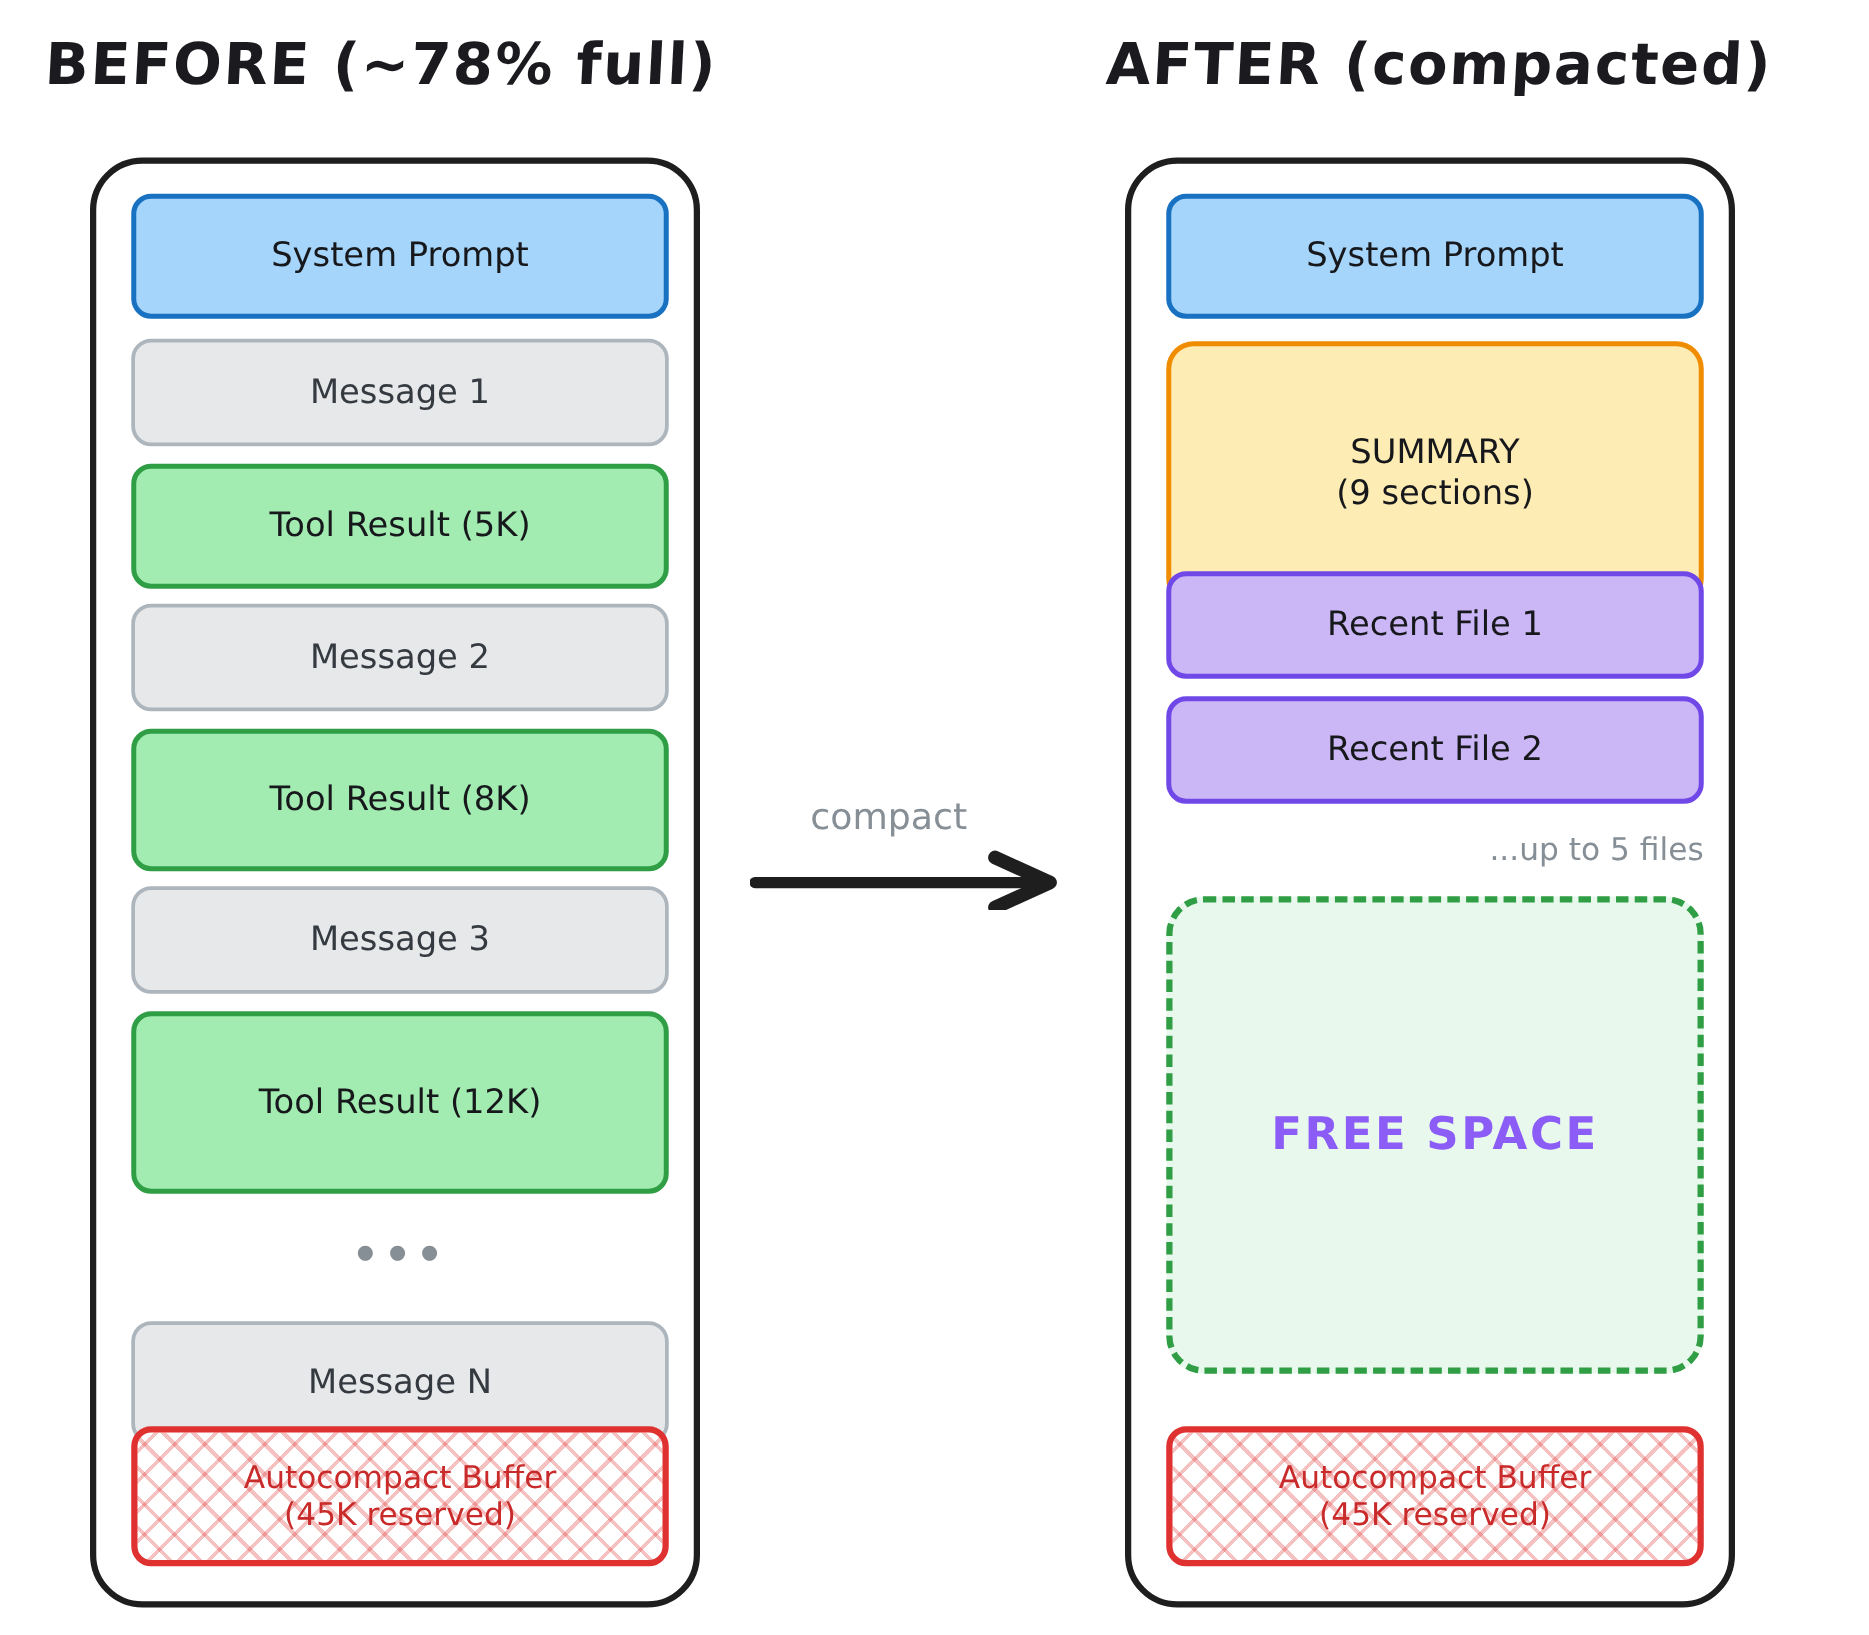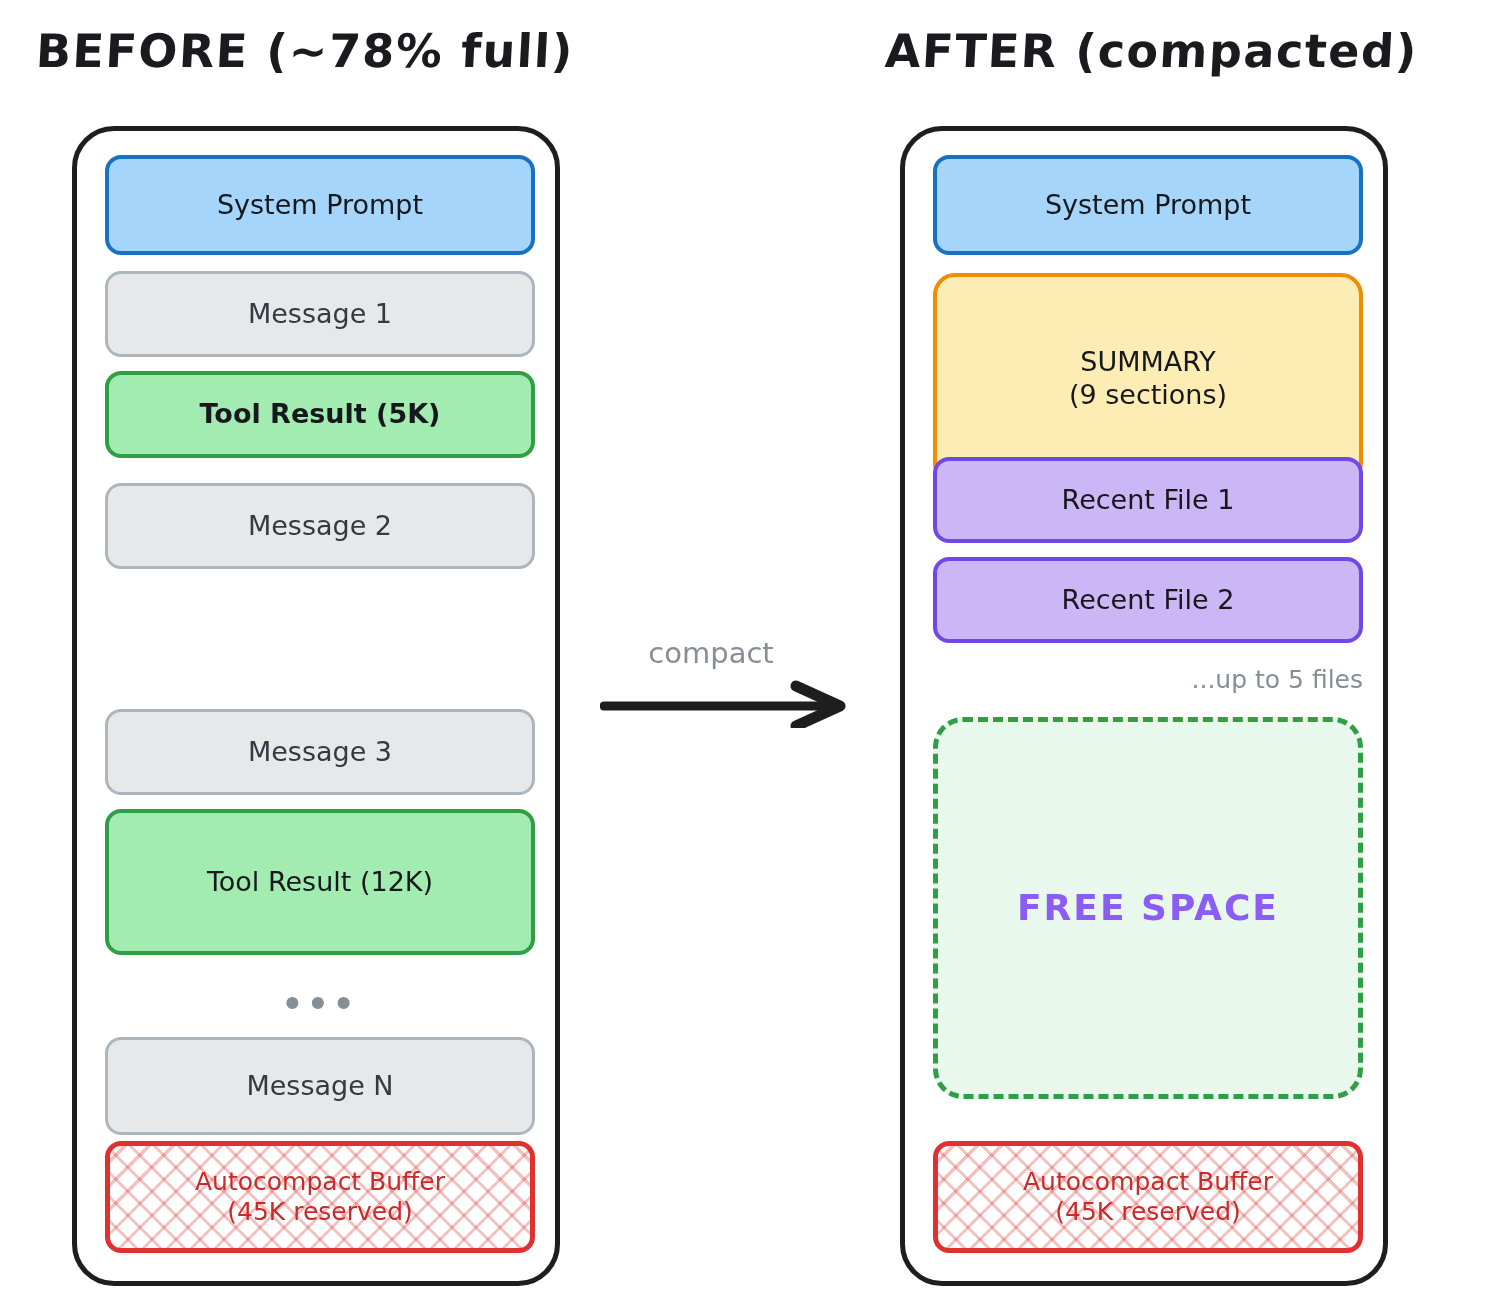--- a/index.html
+++ b/index.html
@@ -124,40 +124,43 @@
 <div class="frame" id="frame-before">
 
   <div class="block blk-blue" style="top:24px;height:100px;">
     <span>System Prompt</span>
   </div>
 
   <div class="block blk-gray" style="top:140px;height:86px;">
     <span>Message 1</span>
   </div>
 
-  <div class="block blk-green" style="top:240px;height:87px;font-weight:bold;">
+  <div class="block blk-green" style="top:240px;height:100px;">
     <span>Tool Result (5K)</span>
   </div>
 
   <div class="block blk-gray" style="top:352px;height:86px;">
     <span>Message 2</span>
   </div>
 
+  <div class="block blk-green" style="top:452px;height:114px;">
+    <span>Tool Result (8K)</span>
+  </div>
 
   <div class="block blk-gray" style="top:578px;height:86px;align-items:center;">
     <span>Message 3</span>
   </div>
 
   <div class="block blk-green" style="top:678px;height:146px;">
     <span>Tool Result (12K)</span>
   </div>
 
   <div class="ellipsis" style="top:856px;">•••</div>
 
-  <div class="block blk-gray" style="top:906px;height:98px;">
+  <div class="block blk-gray" style="top:926px;height:98px;">
     <span>Message N</span>
   </div>
 
   <div class="block blk-red" style="top:1010px;height:112px;">
     <span>Autocompact Buffer</span>
     <span class="ln2">(45K reserved)</span>
   </div>
 
 </div>
 

